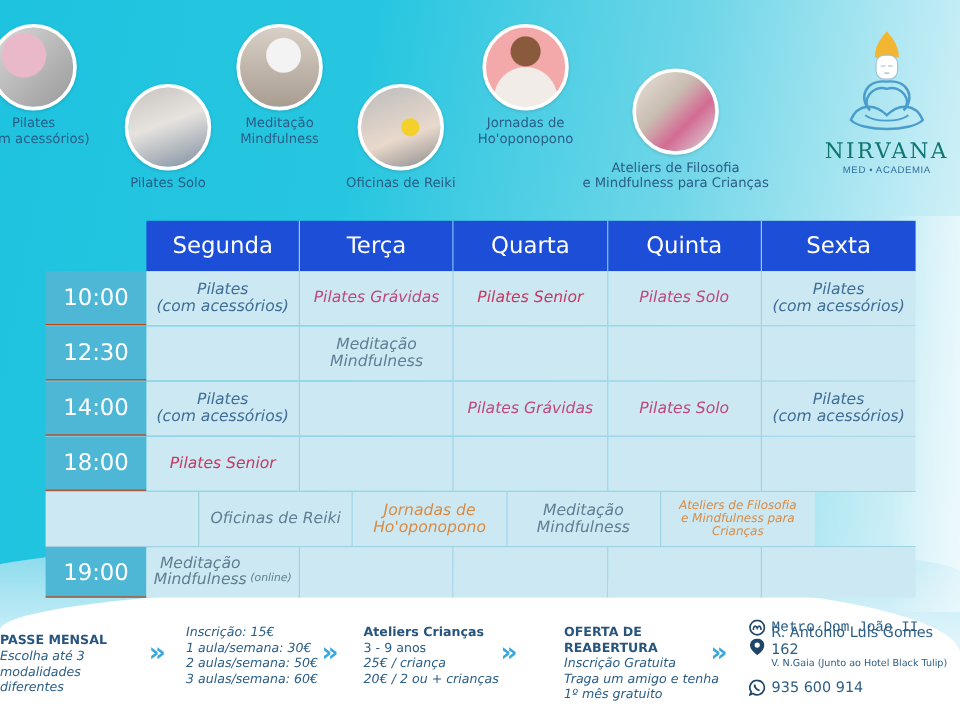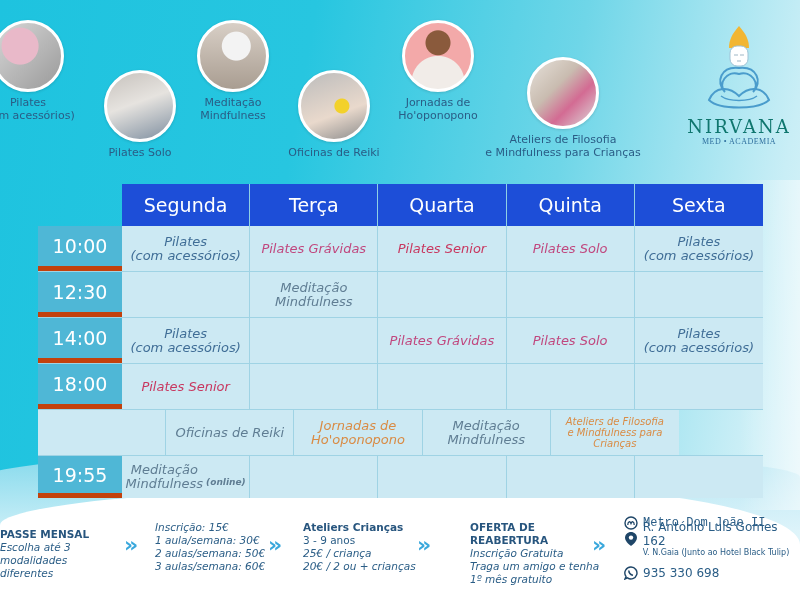--- a/index.html
+++ b/index.html
@@ -29,35 +29,35 @@
   .activity { position: absolute; text-align: center; color: #2a5d86; font-size: 11px; line-height: 13px; }
   .activity .photo {
     width: 72px; height: 72px; border-radius: 50%; border: 3px solid #fff; margin: 0 auto 4px auto;
     box-shadow: 0 1px 3px rgba(0,0,0,0.15); overflow: hidden; position: relative;
   }
   .activity .label { white-space: pre-line; }
 
   
   .logo { position: absolute; left: 678px; top: 22px; width: 122px; text-align: center; }
   .logo .brand { font-family: "DejaVu Serif", serif; color: #0f766e; font-size: 18px; letter-spacing: 2px; margin-top: -2px; }
-  .logo .sub { font-family: Liberation Serif, serif; color: #2e6f9e; font-size: 8px; letter-spacing: 0.5px; }
+  .logo .sub { font-family: Liberation Sans, sans-serif; color: #2e6f9e; font-size: 8px; letter-spacing: 0.5px; }
 
   
   .schedule { position: absolute; left: 38px; top: 184px; width: 725px; }
   .hdr-row { display: flex; height: 42px; margin-left: 84px; }
   .hdr-cell {
     width: 128.2px; background: #1d4ed8; color: #fff; font-size: 19px; display: flex; align-items: center;
     justify-content: center; border-right: 1px solid #8fd0e4;
   }
   .hdr-cell:last-child { border-right: none; }
   .row { display: flex; height: 46px; border-bottom: 1px solid #9fd3e4; }
   .row:last-child { border-bottom: none; height: 42px; }
   .time-cell {
     width: 84px; background: #4fb7d6; color: #fff; font-size: 19px; display: flex; align-items: center; justify-content: center;
-    border-bottom: 5px solid #c2410c;
+    border-bottom: 1px solid #c2410c;
   }
   .cell {
     width: 128.2px; background: #cce9f3; border-right: 1px solid #9fd3e4; display: flex; align-items: center; justify-content: center;
     text-align: center; font-style: italic; font-size: 13px; line-height: 14px; white-space: pre-line;
   }
   .cell:last-child { border-right: none; }
   .c-blue { color: #3f6d96; }
   .c-gray { color: #5f7d93; }
   .c-pink { color: #c0477e; }
   .c-red { color: #c8375f; }
@@ -179,24 +179,24 @@
     <div class="cell c-orange">Jornadas de
 Ho'oponopono</div>
     <div class="cell c-gray">Meditação
 Mindfulness</div>
     <div class="cell c-orange c-small">Ateliers de Filosofia
 e Mindfulness para
 Crianças</div>
   </div>
 
   <div class="row">
-    <div class="time-cell">19:55</div>
+    <div class="time-cell">19:00</div>
     <div class="cell c-gray">
       <span>Meditação
-Mindfulness</span><span class="online" style="margin-left:3px; align-self:flex-end; margin-bottom:9px;font-weight:bold;">(online)</span>
+Mindfulness</span><span class="online" style="margin-left:3px; align-self:flex-end; margin-bottom:9px;">(online)</span>
     </div>
     <div class="cell c-blue"></div>
     <div class="cell c-blue"></div>
     <div class="cell c-blue"></div>
     <div class="cell c-blue"></div>
   </div>
 </div>
 
 <div class="footer-block" style="left:0; top:528px; width:120px;">
   <div class="title">PASSE MENSAL</div>
@@ -250,14 +250,14 @@
   </span>
   <span>Metro Dom João II</span>
 </div>
 <div class="contact" style="top:566px; font-size:12px;">
   <span class="ico">
     <svg width="14" height="14" viewBox="0 0 14 14">
         <path d="M7 1 A6 6 0 1 1 3.5 11.9 L1 13 L2 10.5 A6 6 0 0 1 7 1Z" fill="none" stroke="#1f4668" stroke-width="1.4"></path>
         <path d="M5 4.5 C4.5 6.5 6.5 9 9 9.3" fill="none" stroke="#1f4668" stroke-width="1.6"></path>
       </svg>
   </span>
-  <span>935 330 698</span>
+  <span>935 600 914</span>
 </div>
 
 </body></html>

